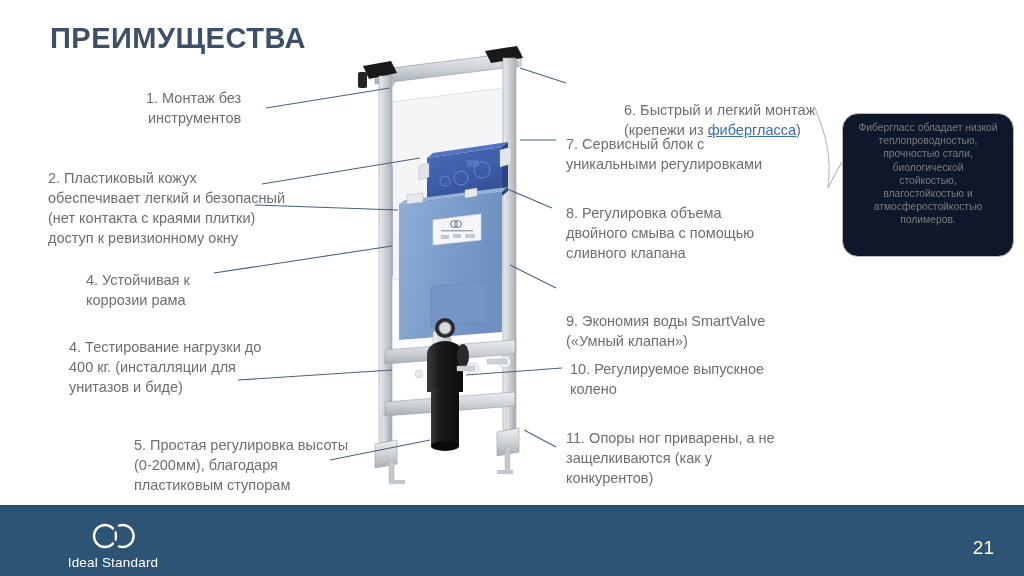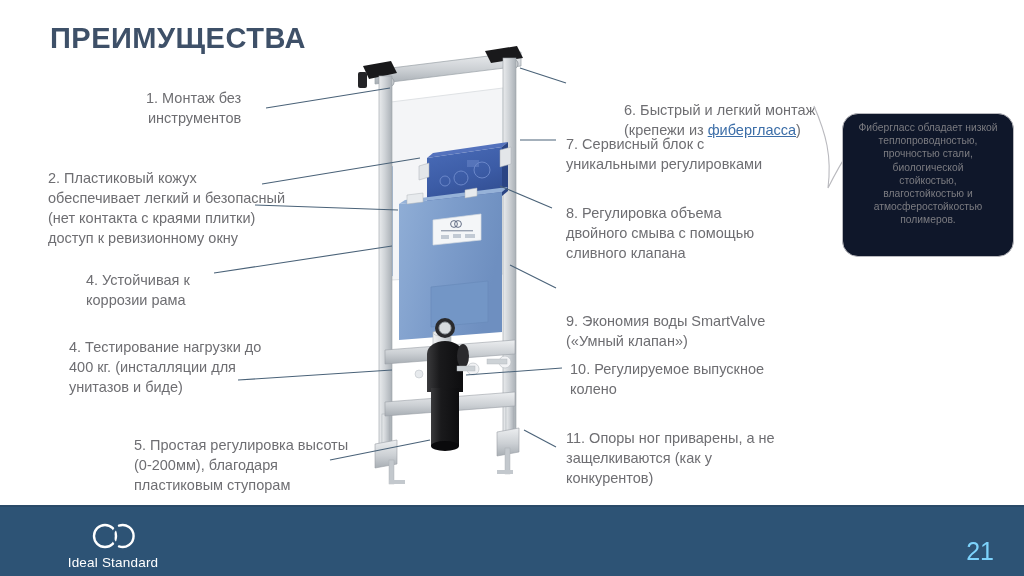--- a/index.html
+++ b/index.html
@@ -44,21 +44,21 @@
     position:absolute;left:0;top:505px;width:1024px;height:71px;
     background:#2d5375;border-top:2px solid #2a4a68;
   }
   #logo-wrap{position:absolute;left:58px;top:12px;width:110px;text-align:center;}
   #logo-mark{width:56px;height:34px;display:block;margin:0 auto;}
   #logo-text{
     color:#ffffff;font-size:13.5px;margin-top:2px;letter-spacing:.2px;
     font-family:Liberation Sans, sans-serif;
   }
   #page-number{
-    position:absolute;right:30px;top:30px;color:#7dd3fc;font-size:25px;
+    position:absolute;right:30px;top:30px;color:#fef9c3;font-size:19px;
   }
 
   
   #product{position:absolute;left:345px;top:44px;width:210px;height:445px;}
 </style>
 </head>
 <body>
 
 <div class="slide">
 

